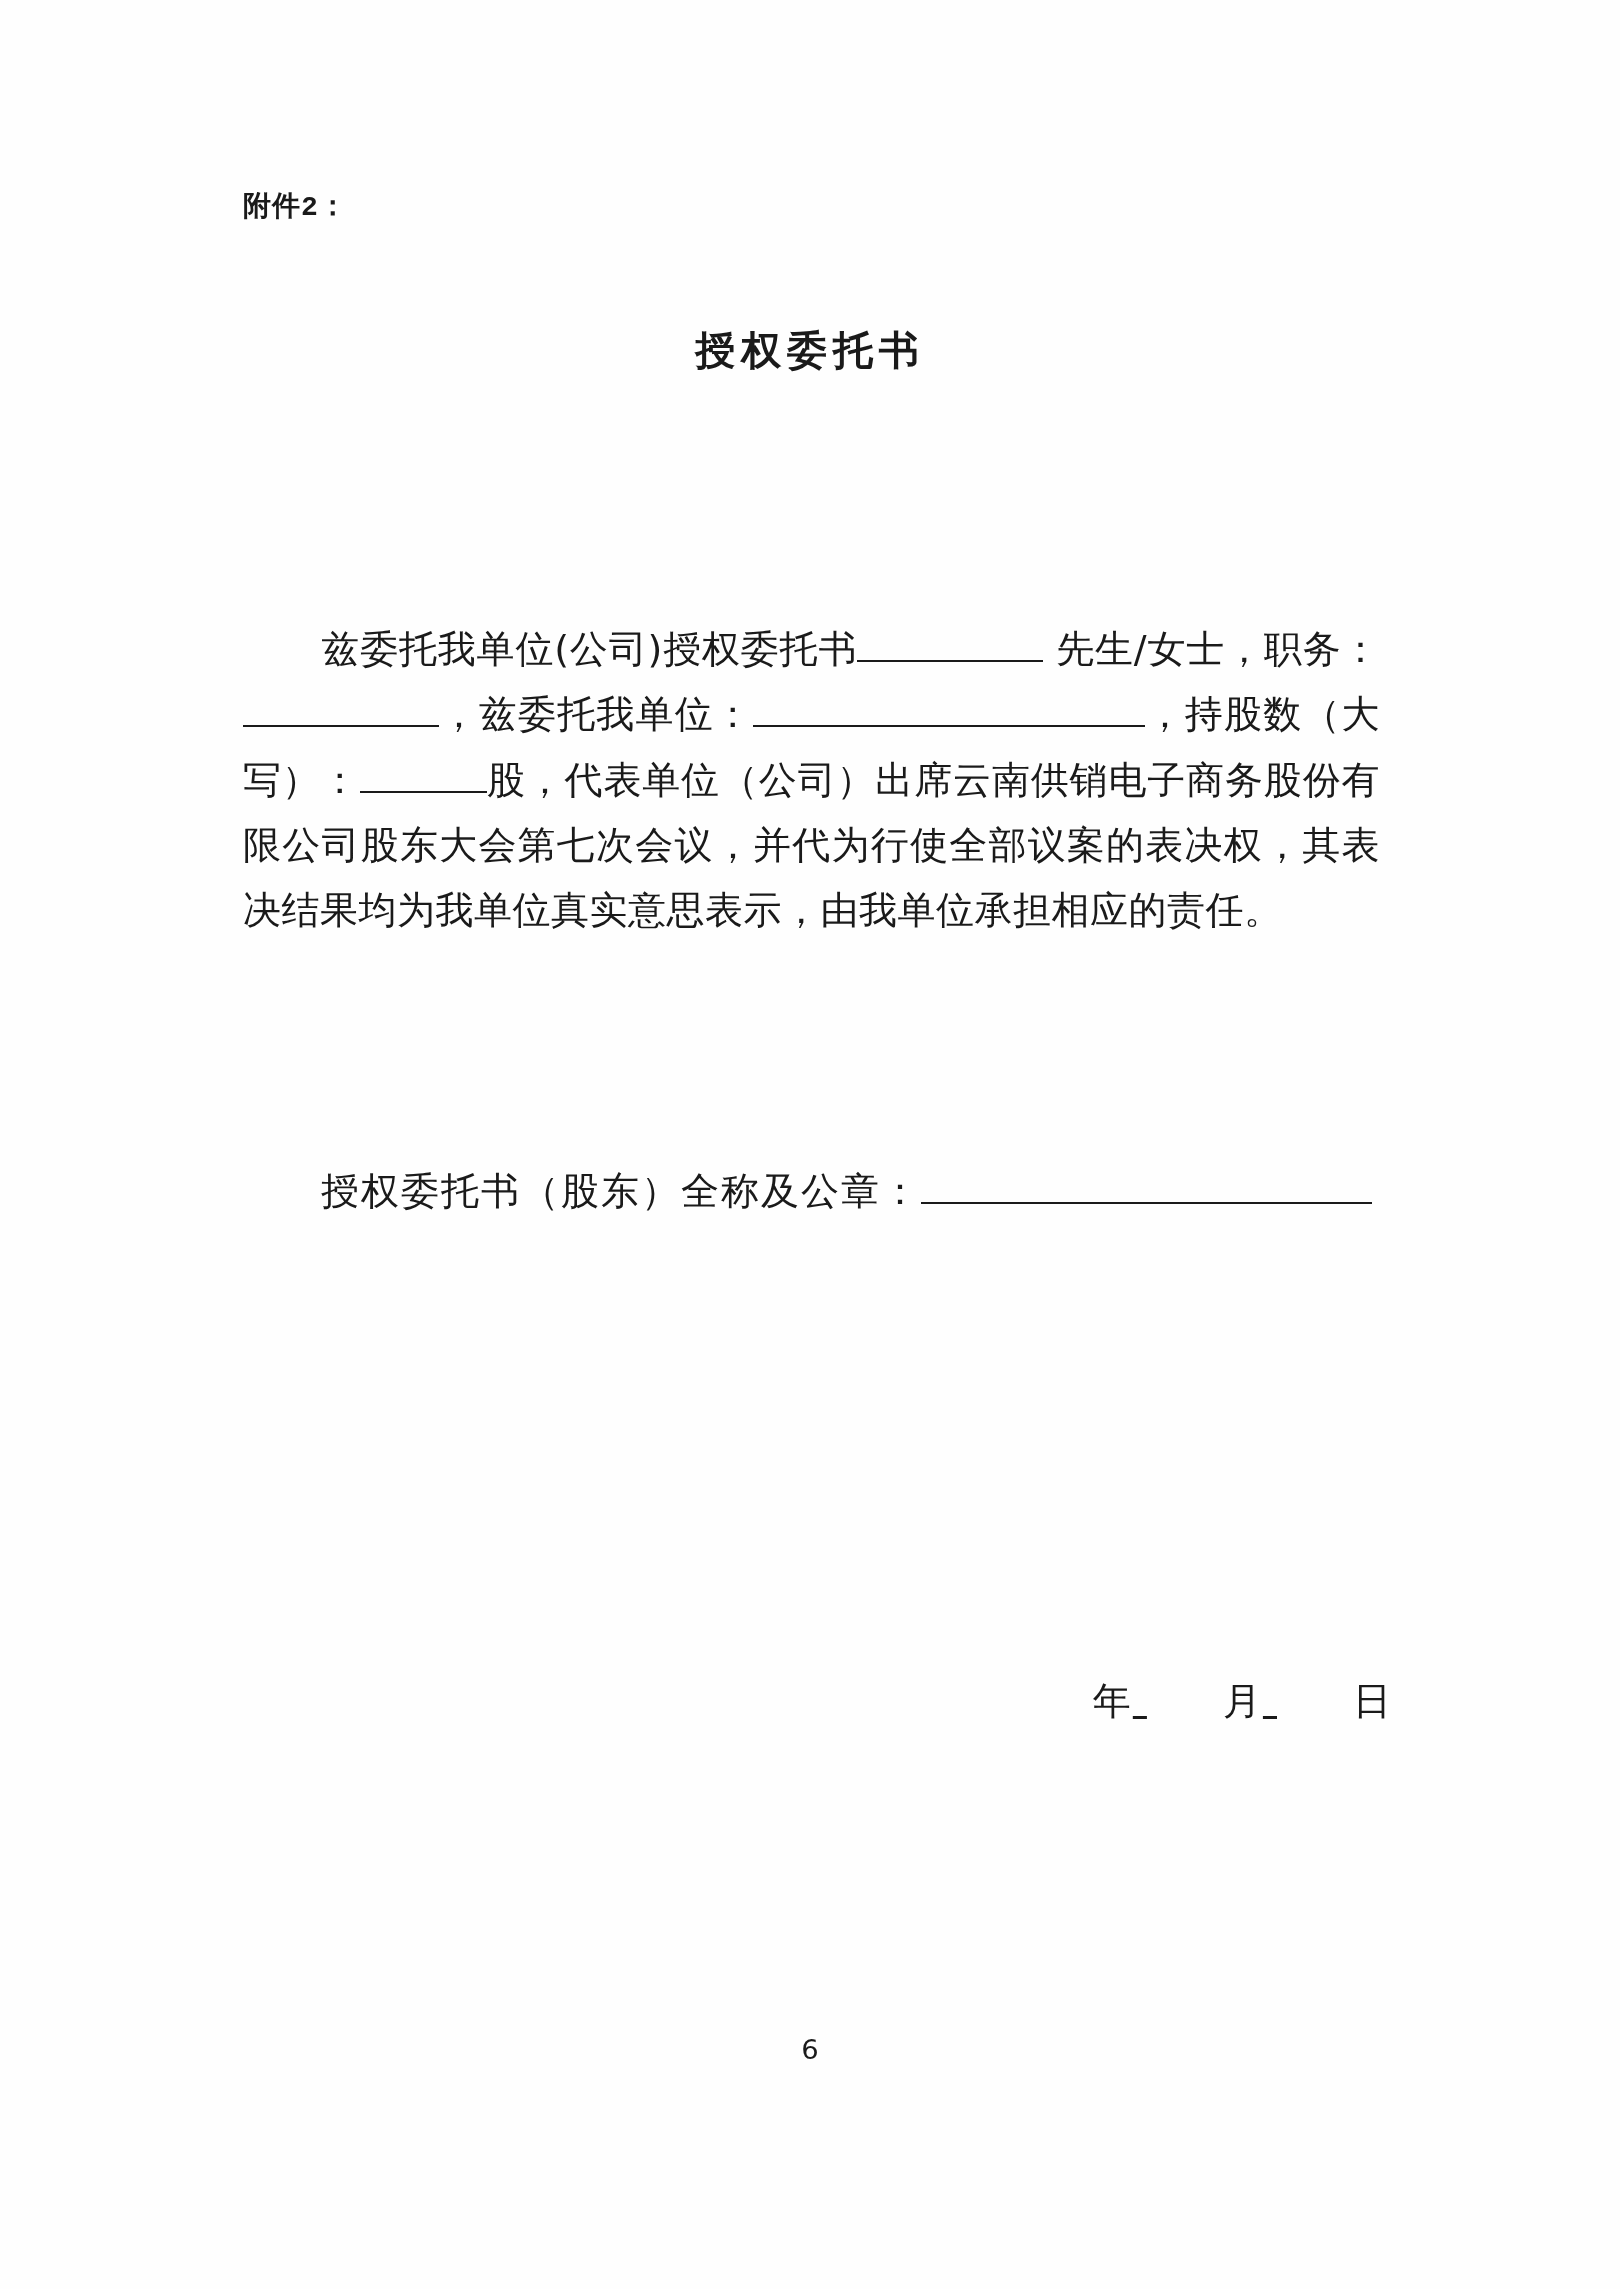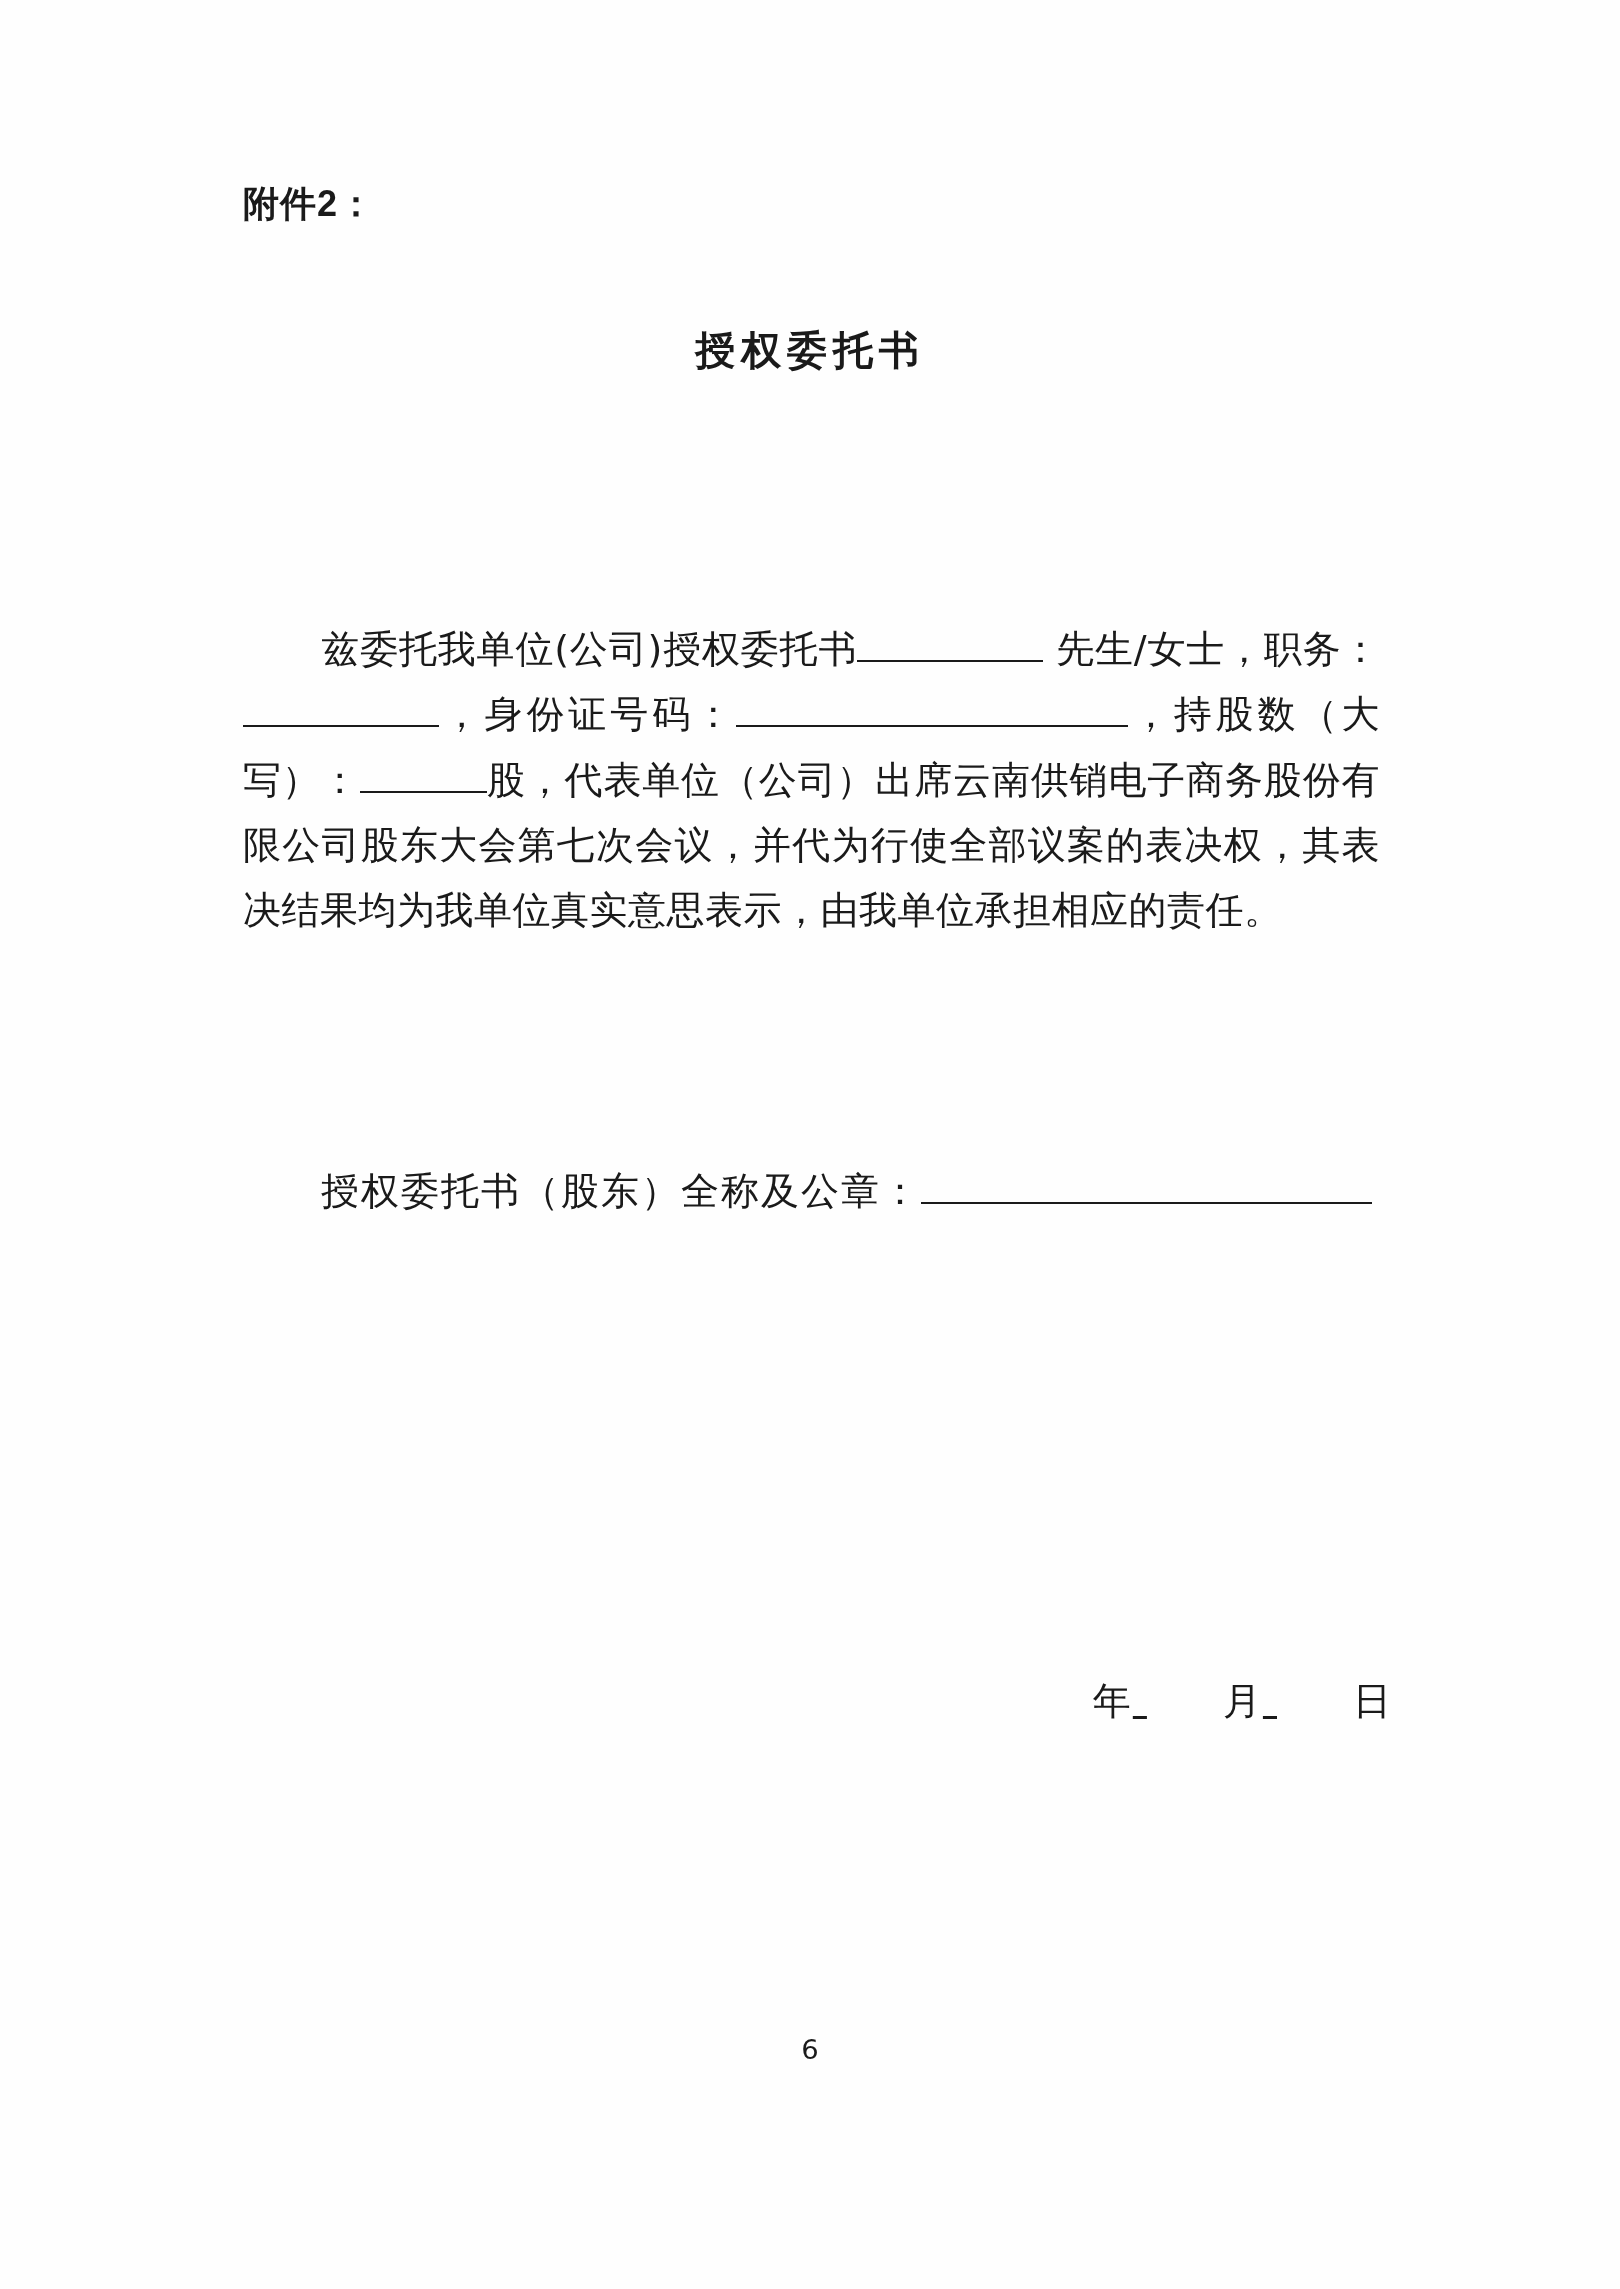--- a/index.html
+++ b/index.html
@@ -19,25 +19,25 @@
     position: absolute;
     left: 0;
     top: 0;
     width: 1620px;
     height: 2290px;
     background: #fefefe;
   }
   .attachment-label {
     position: absolute;
     left: 243px;
-    top: 180px;
-    font-size: 36px;
+    top: 187px;
+    font-size: 28px;
     font-weight: bold;
     letter-spacing: 1px;
-    font-family: Liberation Sans, sans-serif;
+    font-family: Liberation Mono, monospace;
   }
   .doc-title {
     position: absolute;
     left: 0;
     top: 323px;
     width: 1620px;
     text-align: center;
     font-size: 40px;
     font-weight: bold;
     letter-spacing: 5.9px;
@@ -120,21 +120,21 @@
 <body>
 
 <div class="page">
 
   <div class="attachment-label">附件2：</div>
 
   <div class="doc-title">授权委托书</div>
 
   <div class="body-block">
     <p>
-      <span class="indent"></span><span>兹委托我单位(公司)授权委托书</span><span class="blank blank-name"></span> <span>先生/女士，职务：</span><span class="blank blank-post"></span><span>，身份证号码：</span><span class="blank blank-id"></span><span>，持股数（大写）：</span><span class="blank blank-shares"></span><span>股，代表单位（公司）出席云南供销电子商务股份有限公司股东大会第七次会议，并代为行使全部议案的表决权，其表决结果均为我单位真实意思表示，由我单位承担相应的责任。</span>
+      <span class="indent"></span><span>兹委托我单位(公司)授权委托书</span><span class="blank blank-name"></span> <span>先生/女士，职务：</span><span class="blank blank-post"></span><span>，兹委托我单位：</span><span class="blank blank-id"></span><span>，持股数（大写）：</span><span class="blank blank-shares"></span><span>股，代表单位（公司）出席云南供销电子商务股份有限公司股东大会第七次会议，并代为行使全部议案的表决权，其表决结果均为我单位真实意思表示，由我单位承担相应的责任。</span>
     </p>
   </div>
 
   <div class="sig-line sig-entity">
     <span class="indent"></span><span>授权委托书（股东）全称及公章：</span><span class="rule rule-entity"></span>
   </div>
 
 
   <div class="date-line">
     <span class="unit">年</span>

